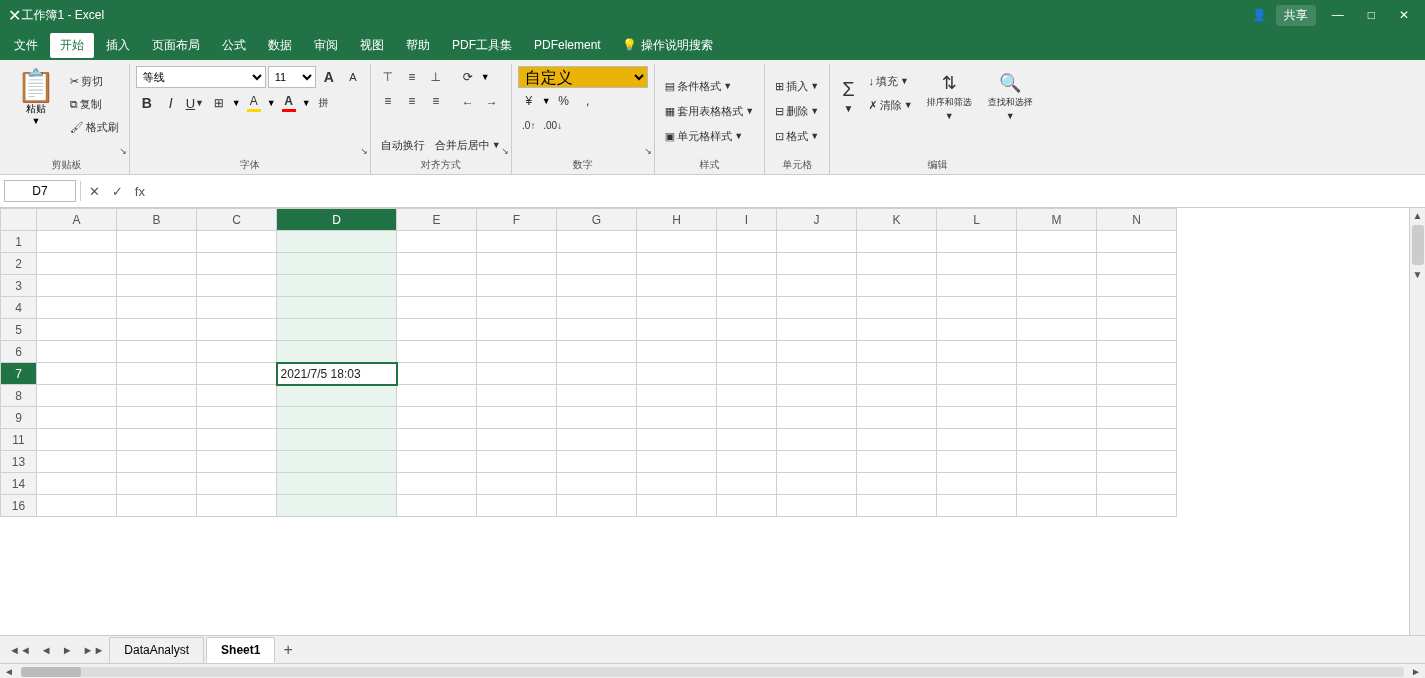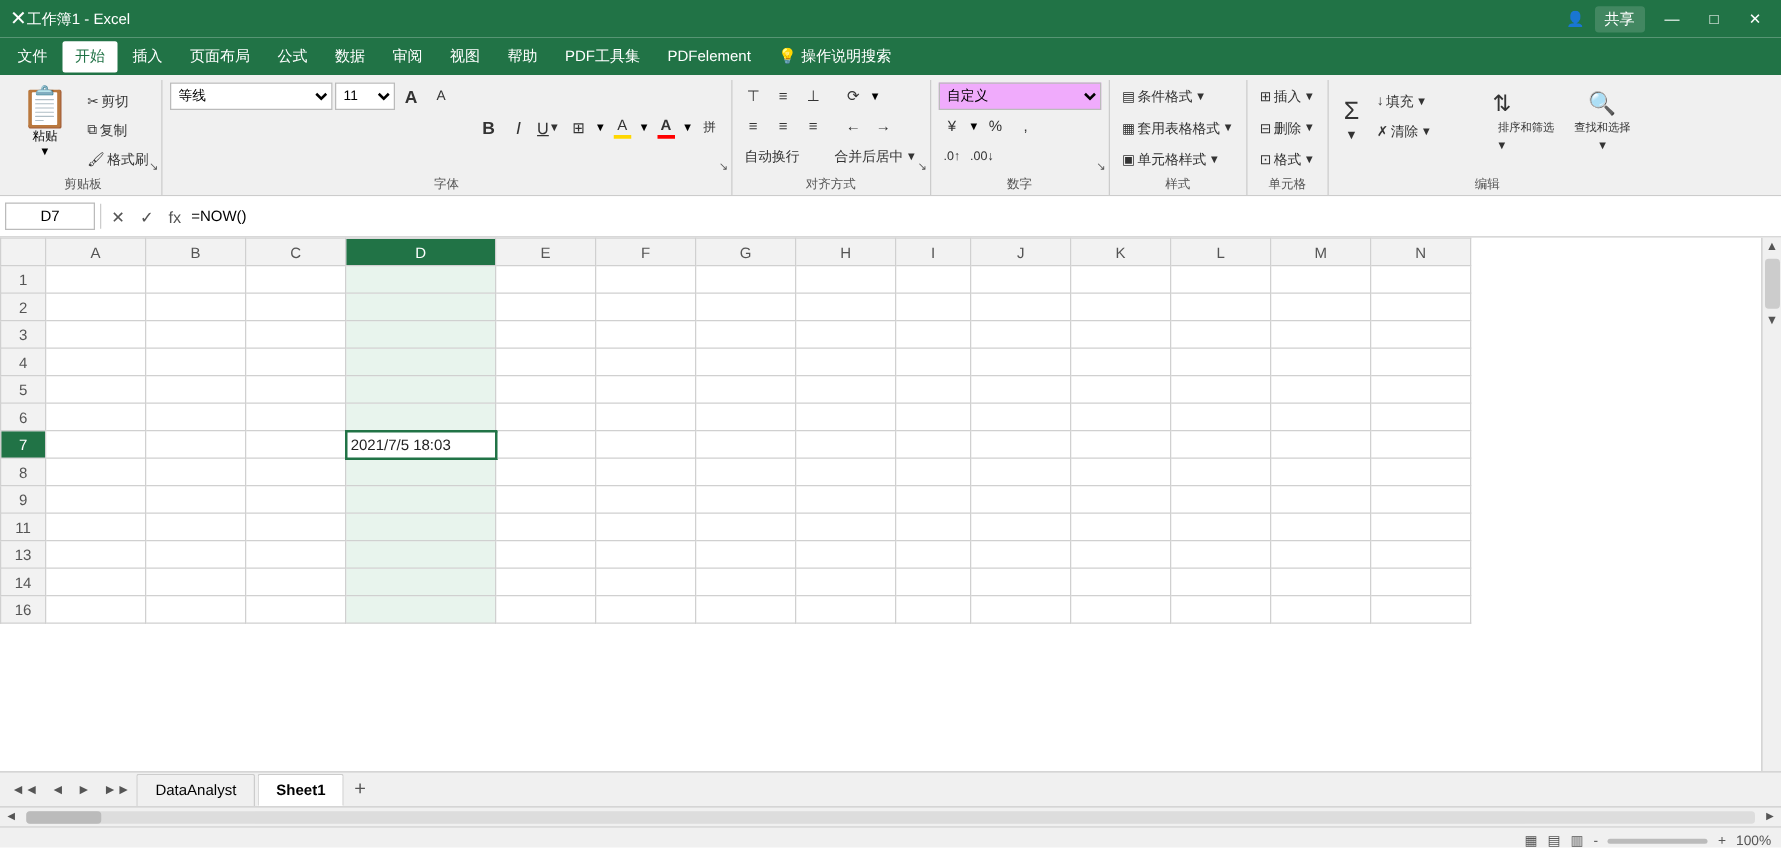--- a/index.html
+++ b/index.html
@@ -116,23 +116,23 @@
       font-size: 11px;
       border: 1px solid #bbb;
       background: #fff;
       padding: 0 2px;
     }
 
     
     .num-format-select {
       width: 130px;
       height: 22px;
-      font-size: 11px;
+      font-size: 16px;
       border: 1px solid #bbb;
-      background: #f0abfc;
+      background: #eab308;
       padding: 0 2px;
     }
 
     
     .formula-bar {
       display: flex;
       align-items: center;
       height: 30px;
       border-bottom: 1px solid #ccc;
       padding: 16px 4px;
@@ -424,21 +424,21 @@
             <span>🖌</span>
             <span>格式刷</span>
           </div>
         </div>
       </div>
       <div class="ribbon-group-label">剪贴板</div>
       <span class="ribbon-group-expand">↘</span>
     </div>
 
     <div class="ribbon-group">
-      <div style="display:flex;flex-direction:row;gap:16px;flex:1;">
+      <div style="display:flex;flex-direction:column;gap:2px;flex:1;">
         <div class="font-select-row">
           <select class="font-select">
             <option>等线</option>
           </select>
           <select class="font-size-select">
             <option>11</option>
           </select>
           <span class="fmt-btn" style="font-size:14px;font-weight:bold;">A</span>
           <span class="fmt-btn" style="font-size:11px;">A</span>
         </div>
@@ -483,21 +483,21 @@
           <span style="font-size:9px;cursor:pointer;">▼</span>
         </div>
         <div class="ribbon-row">
           <span class="fmt-btn">≡</span>
           <span class="fmt-btn">≡</span>
           <span class="fmt-btn">≡</span>
           <span style="margin:0 3px;"></span>
           <span class="fmt-btn">←</span>
           <span class="fmt-btn">→</span>
         </div>
-        <div class="ribbon-row" style="gap:20px;">
+        <div class="ribbon-row" style="gap:2px;margin-top:20px;">
           <span class="ribbon-btn-small">自动换行</span>
           <span class="ribbon-btn-small">合并后居中 <span style="font-size:9px;">▼</span></span>
         </div>
       </div>
       <div class="ribbon-group-label">对齐方式</div>
       <span class="ribbon-group-expand">↘</span>
     </div>
 
     <div class="ribbon-group">
       <div style="display:flex;flex-direction:column;gap:2px;flex:1;">
@@ -579,21 +579,21 @@
           </div>
           <div class="ribbon-btn-small">
             <span>✗</span>
             <span>清除</span>
             <span style="font-size:9px;cursor:pointer;">▼</span>
           </div>
         </div>
 
         <div class="ribbon-btn-tall">
           <span style="font-size:18px;">⇅</span>
-          <span style="font-size:9px;text-align:center;margin-left:39px;">排序和筛选</span>
+          <span style="font-size:9px;text-align:center;">排序和筛选</span>
           <span style="font-size:9px;">▼</span>
         </div>
 
         <div class="ribbon-btn-tall">
           <span style="font-size:18px;">🔍</span>
           <span style="font-size:9px;text-align:center;font-family:Liberation Mono, monospace;">查找和选择</span>
           <span style="font-size:9px;">▼</span>
         </div>
       </div>
       <div class="ribbon-group-label">编辑</div>
@@ -601,21 +601,20 @@
 
   </div>
 </div>
 
 <div class="formula-bar">
   <input class="cell-ref-input" value="D7" style="">
   <div class="formula-bar-sep"></div>
   <span class="formula-bar-btn">✕</span>
   <span class="formula-bar-btn">✓</span>
   <span class="formula-bar-btn">fx</span>
-  <input class="formula-input" value="=NOW()" style="">
 </div>
 
 <div class="spreadsheet" style="height:calc(678px - 30px - 30px - 95px - 30px - 28px - 16px - 22px);display:flex;flex-direction:column;">
   <div class="sheet-container">
     <div class="grid-wrapper">
       <table class="grid-table">
         <thead>
           <tr>
             <th class="corner-header"></th>
             <th class="col-header col-A">A</th>

